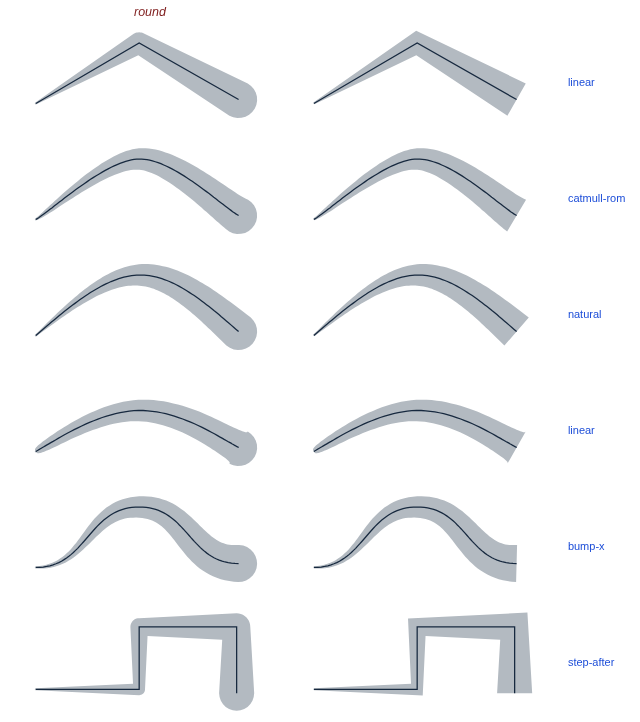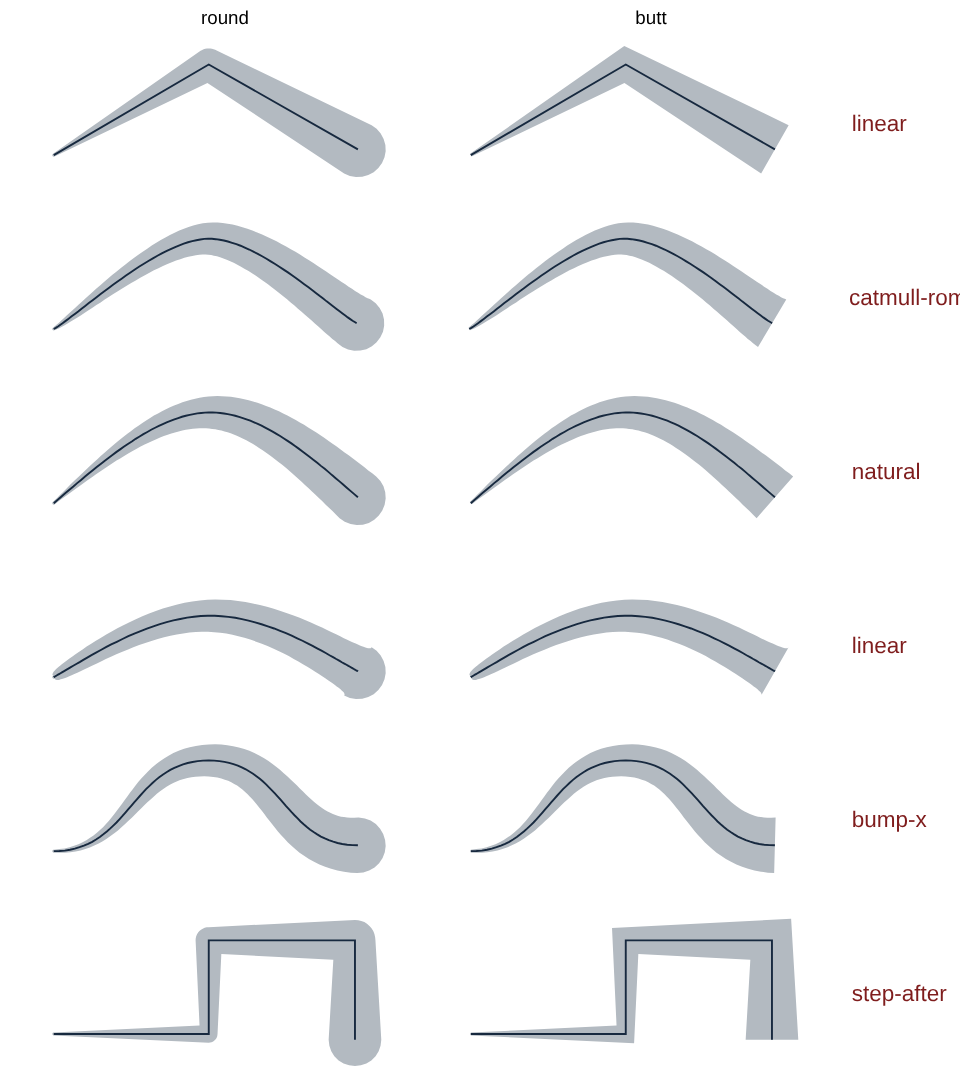--- a/index.html
+++ b/index.html
@@ -1,34 +1,33 @@
 <!DOCTYPE html>
 <html><head>
 <meta charset="utf-8">
 <style>
   html,body{margin:0;padding:0;background:#ffffff;}
   body{width:640px;height:722px;overflow:hidden;font-family:"Liberation Sans",sans-serif;}
   .figure{position:relative;width:640px;height:722px;}
   .header-row{display:flex;align-items:center;height:24px;}
-  .col-header{width:240px;text-align:center;font-size:12.5px;color:#000000;}
+  .col-header{width:240px;text-align:center;font-size:12.5px;color:#7f1d1d;font-style:italic;}
   .col-header.first{margin-left:30px;}
   .col-header.second{margin-left:44px;}
   .row{display:flex;align-items:center;height:116px;}
   svg.cell{width:240px;height:112px;display:block;}
   .cell-round{margin-left:30px;}
   .cell-butt{margin-left:44px;}
-  .row-label{margin-left:26px;width:74px;font-size:15px;color:#7f1d1d;white-space:nowrap;}
+  .row-label{margin-left:26px;width:74px;font-size:11px;color:#1d4ed8;white-space:nowrap;}
 </style>
 </head>
 <body>
 
 <div class="figure">
   <div class="header-row">
     <div class="col-header first">round</div>
-    <div class="col-header second">butt</div>
   </div>
   <div id="rows">
       <div class="row">
         <svg class="cell cell-round" viewBox="0 0 240 112" width="240" height="112">
           <path d="M5.5 77.1 L106.4 6.5 L106.4 6.5 L107.5 6 L108.5 5.6 L109.6 5.3 L110.8 5.1 L111.9 5 L113.1 5.1 L114.2 5.2 L115.3 5.5 L116.4 5.9 L117.4 6.4 L117.4 6.4 L223.4 57.5 L223.4 57.5 L226.8 60 L229.6 63.2 L231.6 66.9 L232.8 71 L233 75.3 L232.2 79.5 L230.5 83.4 L228 86.8 L224.8 89.6 L221.1 91.6 L217 92.8 L212.7 93 L208.5 92.2 L204.6 90.5 L204.6 90.5 L111.1 28.6 L6.5 78.9 L6.5 78.9 L6.3 79 L6.1 79 L5.9 79 L5.6 78.9 L5.4 78.8 L5.3 78.7 L5.1 78.5 L5 78.3 L5 78.1 L5 77.9 L5.1 77.6 L5.2 77.4 L5.3 77.3 L5.5 77.1 Z" fill="#b3bac1" fill-rule="nonzero"></path>
           <path d="M6 78 L112 16 L214 74" fill="none" stroke="#17293f" stroke-width="1.3"></path>
         </svg>
         <svg class="cell cell-butt" viewBox="0 0 240 112" width="240" height="112">
           <path d="M5.5 77.1 L111 3.3 L223.4 57.5 L204.6 90.5 L111.1 28.6 L6.5 78.9 Z" fill="#b3bac1" fill-rule="nonzero"></path>
           <path d="M6 78 L112 16 L214 74" fill="none" stroke="#17293f" stroke-width="1.3"></path>

